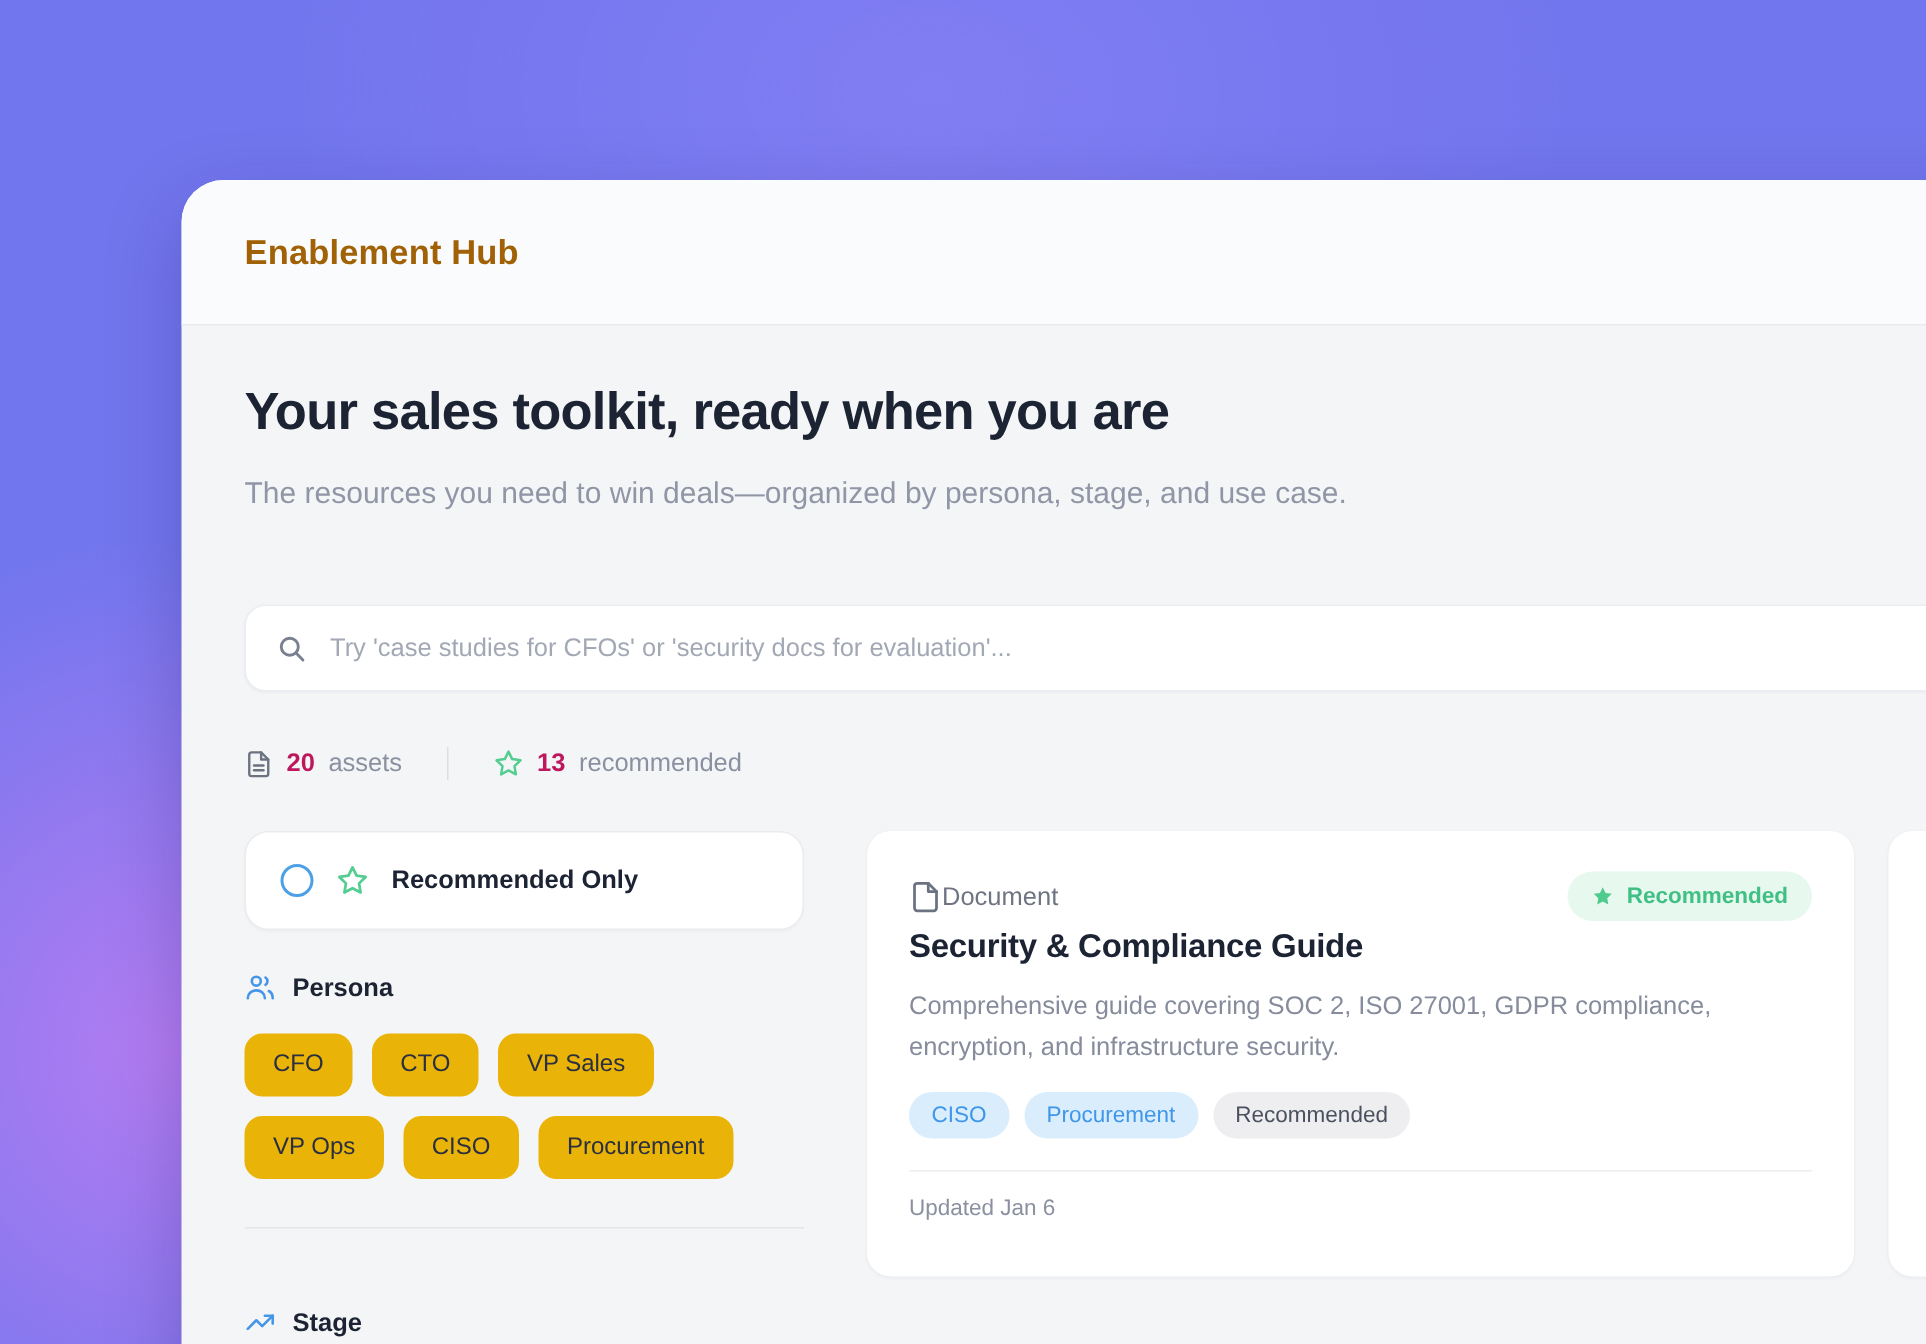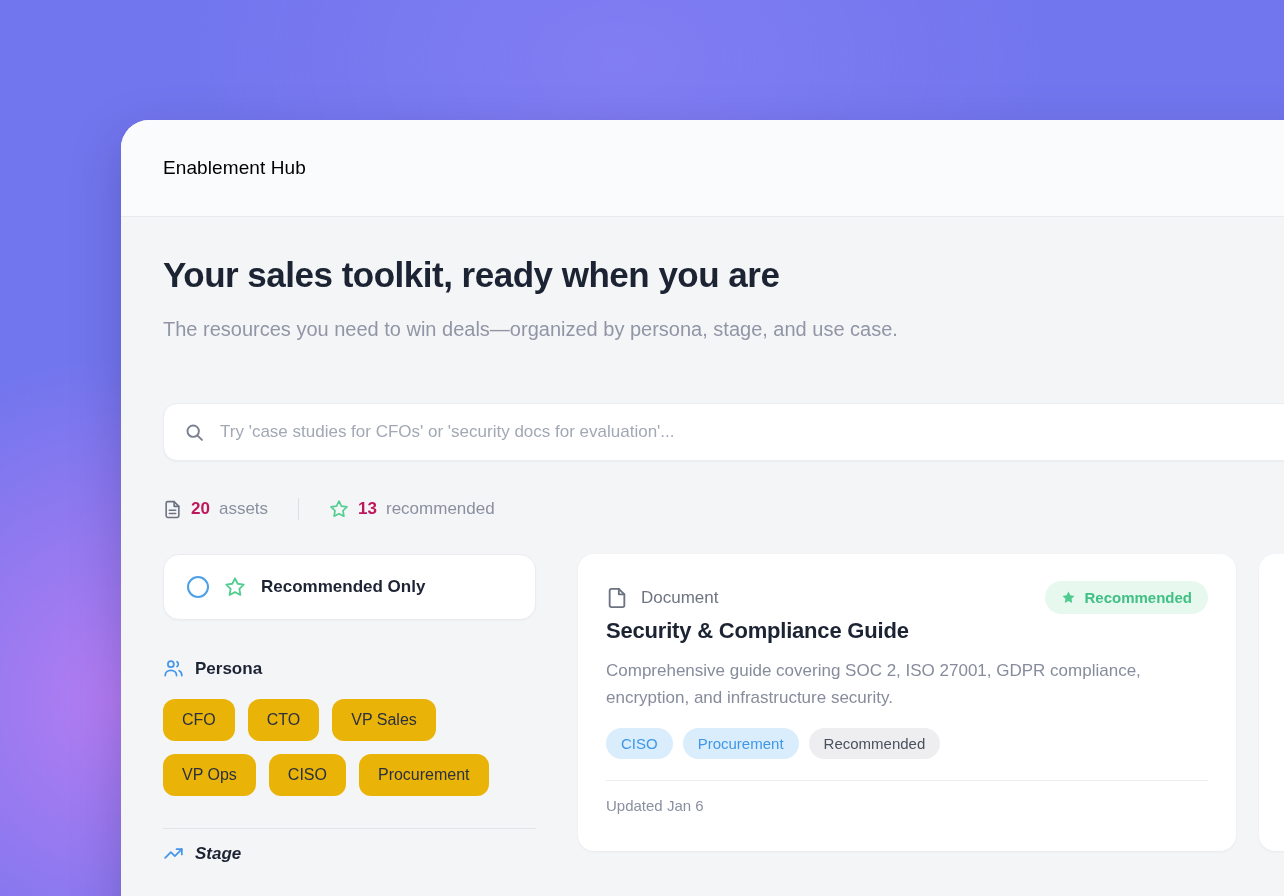--- a/index.html
+++ b/index.html
@@ -13,21 +13,21 @@
   }
   .panel {
     position:absolute; left:121px; top:120px; width:1400px; height:1000px;
     background:#f4f5f7; border-radius:28px; overflow:hidden;
     box-shadow:0 18px 50px rgba(30,25,90,.25);
   }
   .app-header {
     height:97px; background:#fafbfc; border-bottom:1px solid #e9eaee;
     display:flex; align-items:center; padding-left:42px;
   }
-  .app-title { font-size:19px; font-weight:400; color:#000000; letter-spacing:.1px; }
+  .app-title { font-size:23px; font-weight:700; color:#a16207; letter-spacing:.1px; }
   .content { padding:38px 0 0 42px; }
   .hero-title {
     font-size:35px; font-weight:800; color:#1c2333; letter-spacing:-.5px;
   }
   .hero-subtitle {
     margin-top:16px; font-size:20px; color:#9096a6; line-height:37px; max-width:830px;
   }
   .search-bar {
     margin-top:55px; height:58px; width:1180px; background:#ffffff;
     border:1px solid #ebedf0; border-radius:14px; display:flex; align-items:center;
@@ -45,38 +45,38 @@
   .v-divider { width:1px; height:22px; background:#dcdee3; margin:0 18px; }
   .grid { margin-top:34px; display:flex; align-items:flex-start; }
   .sidebar { width:373px; margin-right:42px; flex:none; }
   .toggle-card {
     height:66px; background:#ffffff; border:1px solid #ececf0; border-radius:16px;
     display:flex; align-items:center; gap:15px; padding:0 23px;
     box-shadow:0 1px 2px rgba(16,24,40,.03); cursor:pointer;
   }
   .radio-circle { width:22px; height:22px; border:2px solid #4d9fe6; border-radius:50%; flex:none; }
   .toggle-label { font-size:17px; font-weight:600; color:#1c2333; }
-  .filter-section { margin-top:38px; }
+  .filter-section { margin-top:28px; }
   .filter-head { display:flex; align-items:center; gap:11px; }
   .filter-head-label { font-size:17px; font-weight:700; color:#1c2333; }
   .chips { margin-top:20px; display:flex; flex-wrap:wrap; gap:13px 13px; }
   .chip {
     background:#eab308; border:none; border-radius:12px; padding:12px 19px;
     font-size:16px; font-weight:500; color:#2a3040; cursor:pointer;
     font-family:"Liberation Sans", sans-serif;
   }
   .sidebar-divider { margin-top:32px; height:1px; background:#e4e5e9; }
-  .stage-section { margin-top:14px;font-style:italic; }
+  .stage-section { margin-top:52px; }
   .card {
     width:658px; background:#ffffff; border-radius:16px; padding:27px 28px 0;
     box-shadow:0 1px 3px rgba(16,24,40,.05); flex:none; cursor:pointer; height:297px;
   }
   .card + .card { margin-left:23px; }
   .card-top { display:flex; align-items:center; justify-content:space-between; }
-  .card-type { display:flex; align-items:center; gap:13px; }
+  .card-type { display:flex; align-items:center; gap:0; }
   .card-type-label { font-size:17px; color:#6e7482; }
   .badge {
     background:#e7f8ef; border-radius:999px; padding:8px 16px;
     display:flex; align-items:center; gap:8px;
   }
   .badge-label { font-size:15px; font-weight:700; color:#40c084; }
   .card-title { margin-top:4px; font-size:22px; font-weight:700; color:#1c2333; letter-spacing:-.2px; }
   .card-desc { margin-top:13px; font-size:17px; color:#868c9c; line-height:27px; max-width:580px; }
   .card-tags { margin-top:17px; display:flex; gap:10px; }
   .tag { border-radius:999px; padding:7px 15px; font-size:15px; font-weight:500; }

